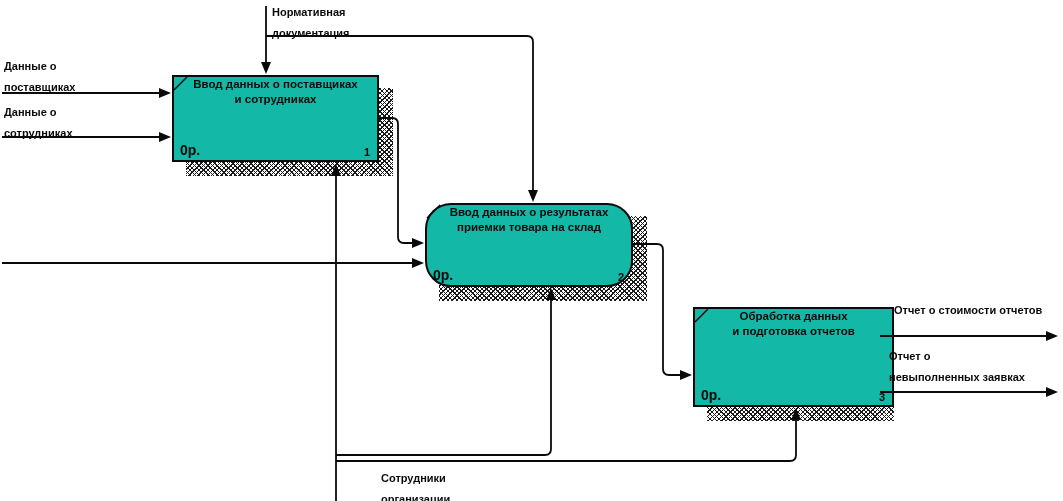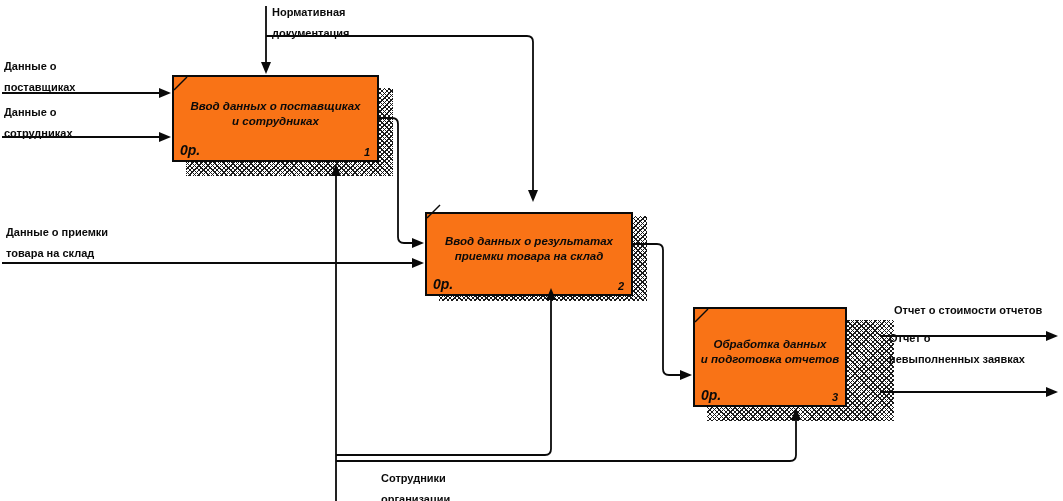--- a/index.html
+++ b/index.html
@@ -2,24 +2,23 @@
 <html><head>
 <meta charset="utf-8">
 <style>
   html,body{margin:0;padding:0;background:#fff;}
   .canvas{
     position:relative;width:1063px;height:501px;background:#ffffff;
     font-family:"Liberation Sans",sans-serif;font-weight:bold;color:#0a0a0a;
     overflow:hidden;
   }
   .box{
-    position:absolute;background:#f97316;border:2px solid #0a0a0a;
-    display:flex;align-items:center;justify-content:center;z-index:2;
+    position:absolute;background:#14b8a6;border:2px solid #0a0a0a;
+    display:flex;justify-content:center;z-index:2;
     box-sizing:border-box;
-    font-style:italic;
   }
   .box .t{
     white-space:pre-line;text-align:center;font-size:11.5px;line-height:15px;
     padding:0 4px 10px 4px;
   }
   .cost{position:absolute;left:6px;bottom:2px;font-size:14px;}
   .num{position:absolute;right:7px;bottom:2px;font-size:11px;}
   .shadow{
     position:absolute;z-index:1;
     background-image:
@@ -31,33 +30,33 @@
     z-index:4;
   }
   svg.overlay{position:absolute;left:0;top:0;z-index:5;pointer-events:none;}
   path.c{fill:none;stroke:#0a0a0a;stroke-width:1.8px;}
   path.thin{fill:none;stroke:#0a0a0a;stroke-width:1.4px;}
   polygon.ah{fill:#0a0a0a;stroke:none;}
 
   
   #b1{left:172px;top:75px;width:207px;height:87px;}
   #s1{left:186px;top:88px;width:207px;height:88px;}
-  #b2{left:425px;top:212px;width:208px;height:84px;}
+  #b2{left:425px;top:203px;width:208px;height:84px;border-radius:26px;}
   #s2{left:439px;top:216px;width:208px;height:85px;}
-  #b3{left:693px;top:307px;width:154px;height:100px;}
+  #b3{left:693px;top:307px;width:201px;height:100px;}
   #s3{left:707px;top:320px;width:187px;height:101px;}
 
   
   #l-control{left:272px;top:2px;}
   #l-sup{left:4px;top:56px;}
   #l-emp{left:4px;top:102px;}
   #l-goods{left:6px;top:222px;}
   #l-mech{left:345px;top:468px;margin-left:36px;}
   #l-out1{left:894px;top:300px;}
-  #l-out2{left:889px;top:328px;}
+  #l-out2{left:889px;top:346px;}
 </style>
 </head>
 <body>
 
 <div class="canvas">
 
   <div class="shadow" id="s1"></div>
   <div class="shadow" id="s2"></div>
   <div class="shadow" id="s3"></div>
 
@@ -79,22 +78,20 @@
     <span class="cost">0р.</span>
     <span class="num">3</span>
   </div>
 
   <div class="lbl" id="l-control">Нормативная
 документация</div>
   <div class="lbl" id="l-sup">Данные о
 поставщиках</div>
   <div class="lbl" id="l-emp">Данные о
 сотрудниках</div>
-  <div class="lbl" id="l-goods">Данные о приемки
-товара на склад</div>
   <div class="lbl" id="l-mech">Сотрудники
 организации</div>
   <div class="lbl" id="l-out1">Отчет о стоимости отчетов</div>
   <div class="lbl" id="l-out2">Отчет о
 невыполненных заявках</div>
 
   <svg class="overlay" width="1063" height="501" viewBox="0 0 1063 501">
 
     <path class="c" d="M266 6 V62"></path>
     <polygon class="ah" points="266,74 261,62 271,62"></polygon>

